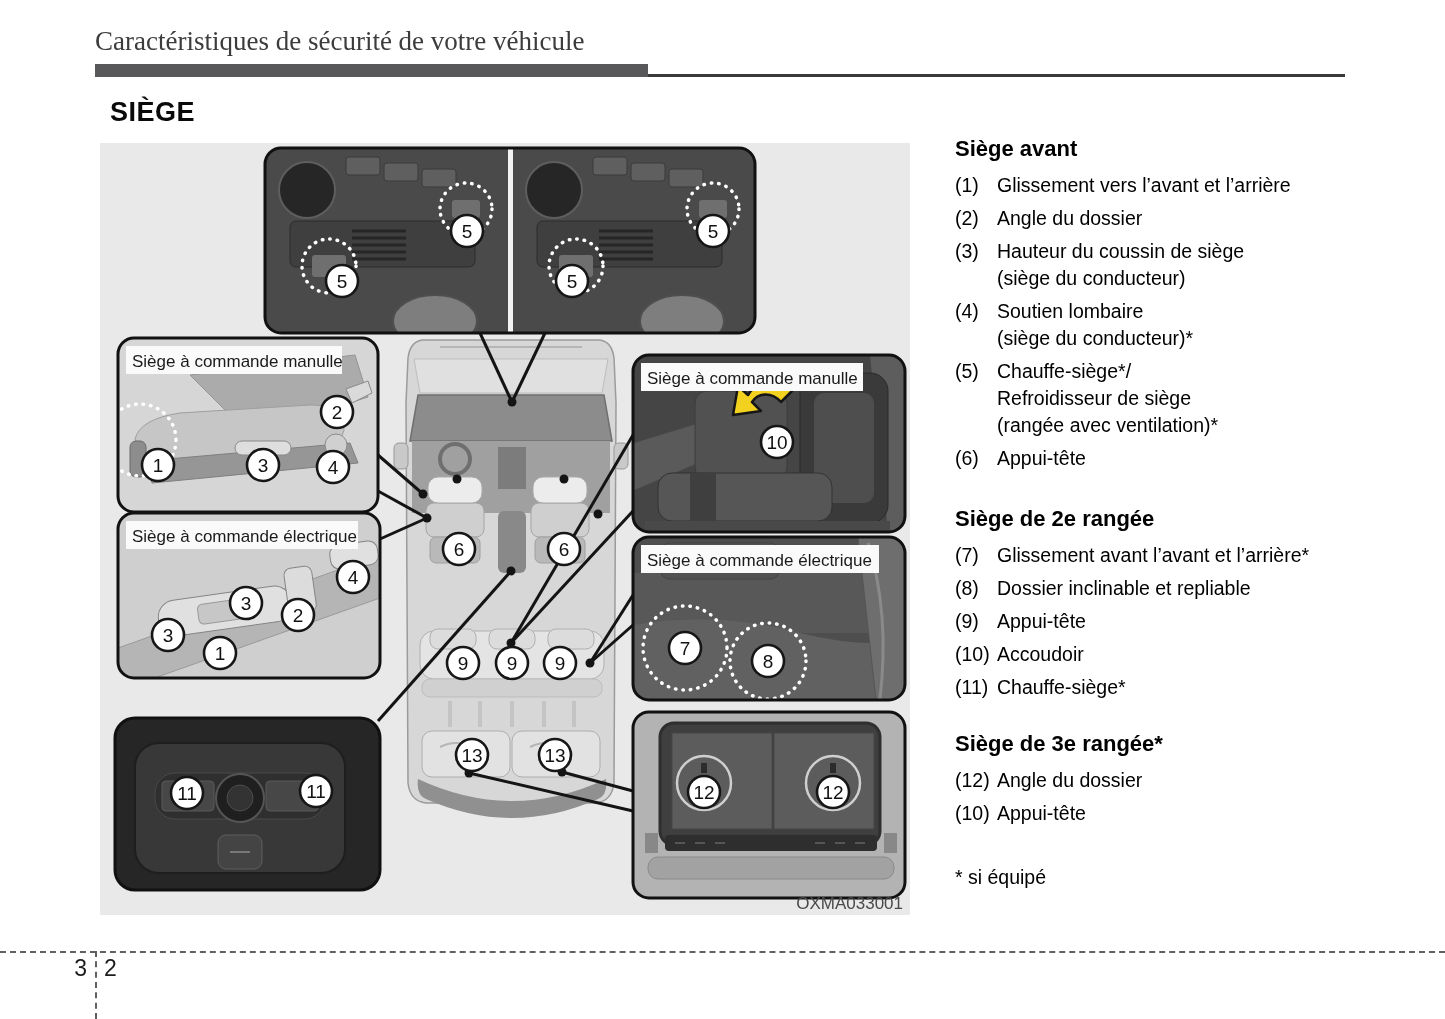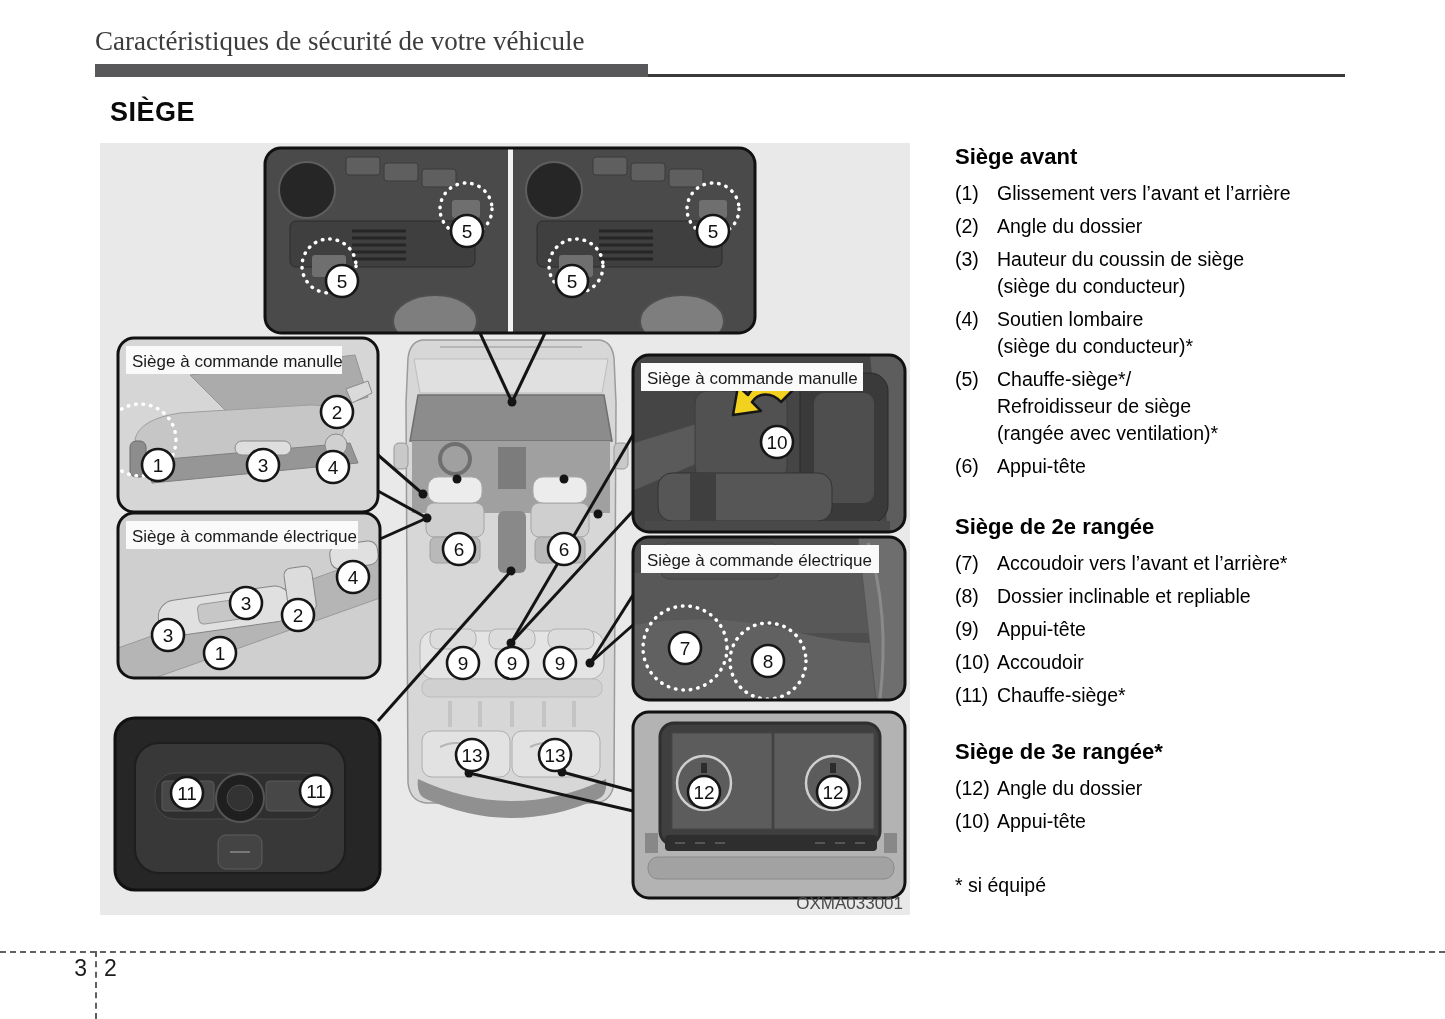--- a/index.html
+++ b/index.html
@@ -20,21 +20,21 @@
   svg .dot{fill:#141414;}
   svg .ring{fill:none;stroke:#fff;stroke-width:3.5;stroke-dasharray:.5 7;stroke-linecap:round;}
   svg .co-c{fill:#fff;stroke:#161616;stroke-width:2.6;}
   svg .co-t{font-family:"Liberation Sans",sans-serif;font-size:19px;fill:#111;text-anchor:middle;}
   svg .strip{fill:#fafafa;}
   svg .strip-t{font-family:"Liberation Sans",sans-serif;font-size:17px;fill:#1a1a1a;}
   svg .boxborder{fill:none;stroke:#111;stroke-width:3;}
   svg .figcode{font-family:"Liberation Sans",sans-serif;font-size:17px;fill:#4a4a4a;text-anchor:end;}
 
   
-  .rightcol{position:absolute;left:955px;top:144px;width:420px;}
+  .rightcol{position:absolute;left:955px;top:136px;width:420px;}
   .sec-title{font-size:22px;font-weight:bold;margin:0 0 10px 0;}
   .sec-title.s2{margin-top:34px;}
   .sec-title.s3{margin-top:30px;}
   .item{display:flex;font-size:19.5px;line-height:27px;margin-bottom:6px;}
   .item .num{flex:0 0 42px;}
   .item .txt{flex:1;}
   .item .ln{display:block;}
   .footnote{font-size:19.5px;margin-top:39px;}
 
   
@@ -470,21 +470,21 @@
     <span class="num">(6)</span>
     <span class="txt">
         <span class="ln">Appui-tête</span>
       </span>
   </div>
 
   <div class="sec-title s2">Siège de 2e rangée</div>
   <div class="item">
     <span class="num">(7)</span>
     <span class="txt">
-        <span class="ln">Accoudoir vers l’avant et l’arrière*</span>
+        <span class="ln">Glissement avant l’avant et l’arrière*</span>
       </span>
   </div>
   <div class="item">
     <span class="num">(8)</span>
     <span class="txt">
         <span class="ln">Dossier inclinable et repliable</span>
       </span>
   </div>
   <div class="item">
     <span class="num">(9)</span>

